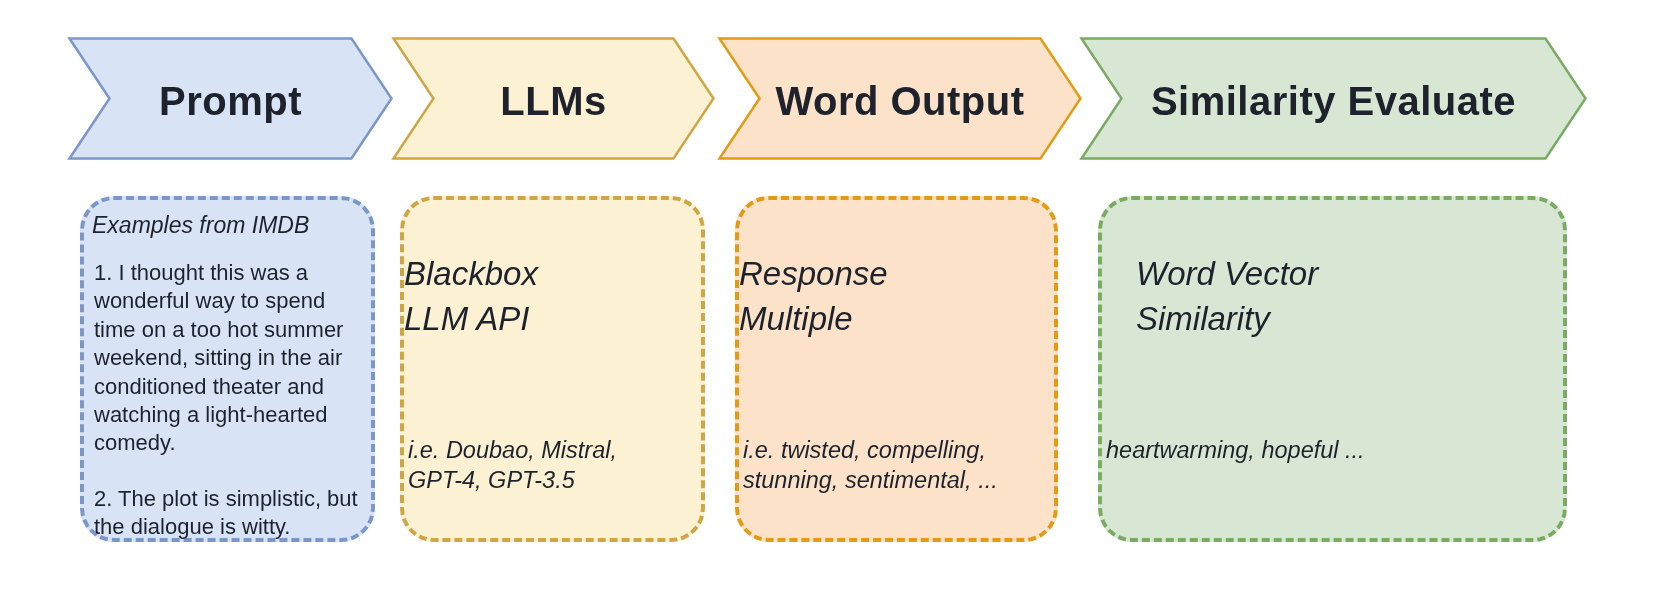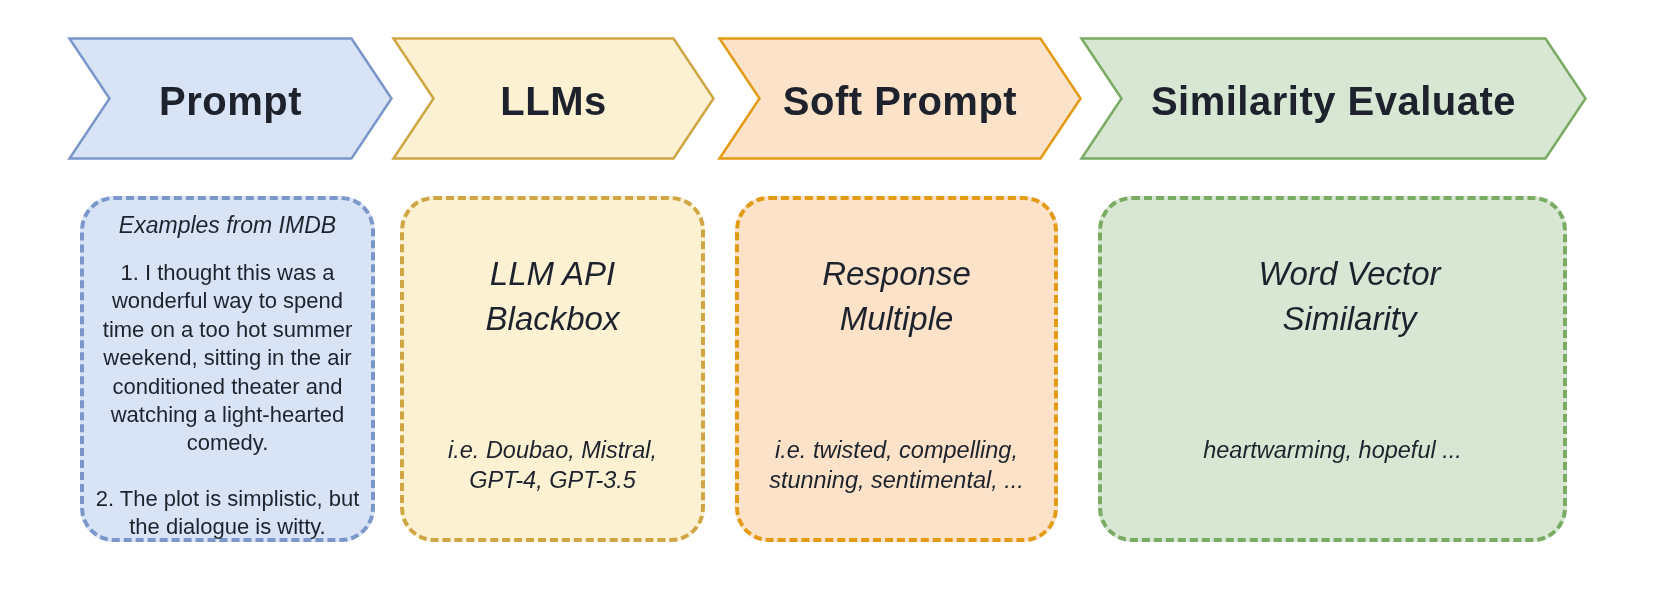--- a/index.html
+++ b/index.html
@@ -38,21 +38,20 @@
     letter-spacing:0.5px;
     white-space:nowrap;
   }
   .box{
     position:absolute;
     top:159px;
     height:346px;
     border:4px dashed #888;
     border-radius:34px;
     box-sizing:border-box;
-    text-align:center;
   }
   .box1-title{
     font-style:italic;
     font-size:23px;
     margin-top:12px;
   }
   .box1-para{
     font-size:22px;
     line-height:1.29;
     margin:20px 2px 0 2px;
@@ -93,35 +92,35 @@
     </div>
   </div>
 
   <div class="stage" style="left:392px;width:323px;">
     <svg class="arrow-svg" width="323" height="123" viewBox="0 0 323 123">
       <polygon points="1.5,1.5 281.5,1.5 321.5,61.5 281.5,121.5 1.5,121.5 41.5,61.5" stroke-width="2.5" stroke-linejoin="miter" fill="#fcf2d3" stroke="#d0a544"></polygon>
     </svg>
     <div class="arrow-label">LLMs</div>
     <div class="box" style="left: 8px; width: 305px; background-color: rgb(252, 242, 211); border-color: rgb(208, 165, 68);">
       <div class="box-title">
+        <div>Blackbox</div>
         <div>LLM API</div>
-        <div>Blackbox</div>
       </div>
       <div class="box-sub">
         <div>i.e. Doubao, Mistral,</div>
         <div>GPT-4, GPT-3.5</div>
       </div>
     </div>
   </div>
 
   <div class="stage" style="left:718px;width:364px;">
     <svg class="arrow-svg" width="364" height="123" viewBox="0 0 364 123">
       <polygon points="1.5,1.5 322.5,1.5 362.5,61.5 322.5,121.5 1.5,121.5 41.5,61.5" stroke-width="2.5" stroke-linejoin="miter" fill="#fbe2c8" stroke="#e39b16"></polygon>
     </svg>
-    <div class="arrow-label">Soft Prompt</div>
+    <div class="arrow-label">Word Output</div>
     <div class="box" style="left: 17px; width: 323px; background-color: rgb(251, 226, 200); border-color: rgb(227, 155, 22);">
       <div class="box-title">
         <div>Response</div>
         <div>Multiple</div>
       </div>
       <div class="box-sub">
         <div>i.e. twisted, compelling,</div>
         <div>stunning, sentimental, ...</div>
       </div>
     </div>

